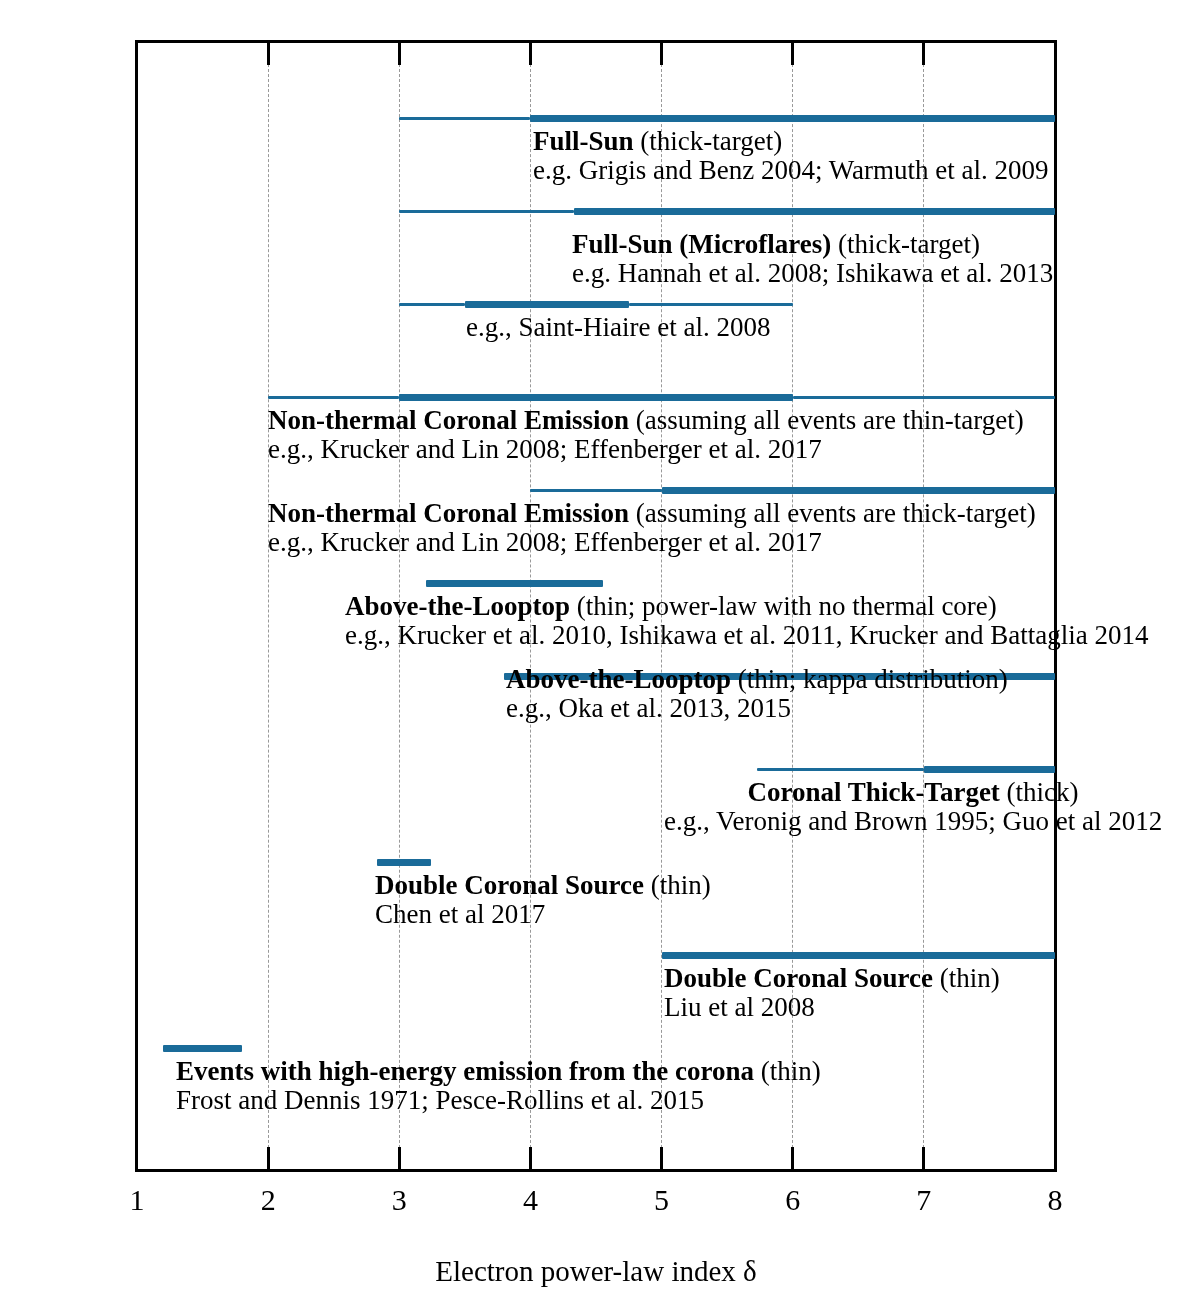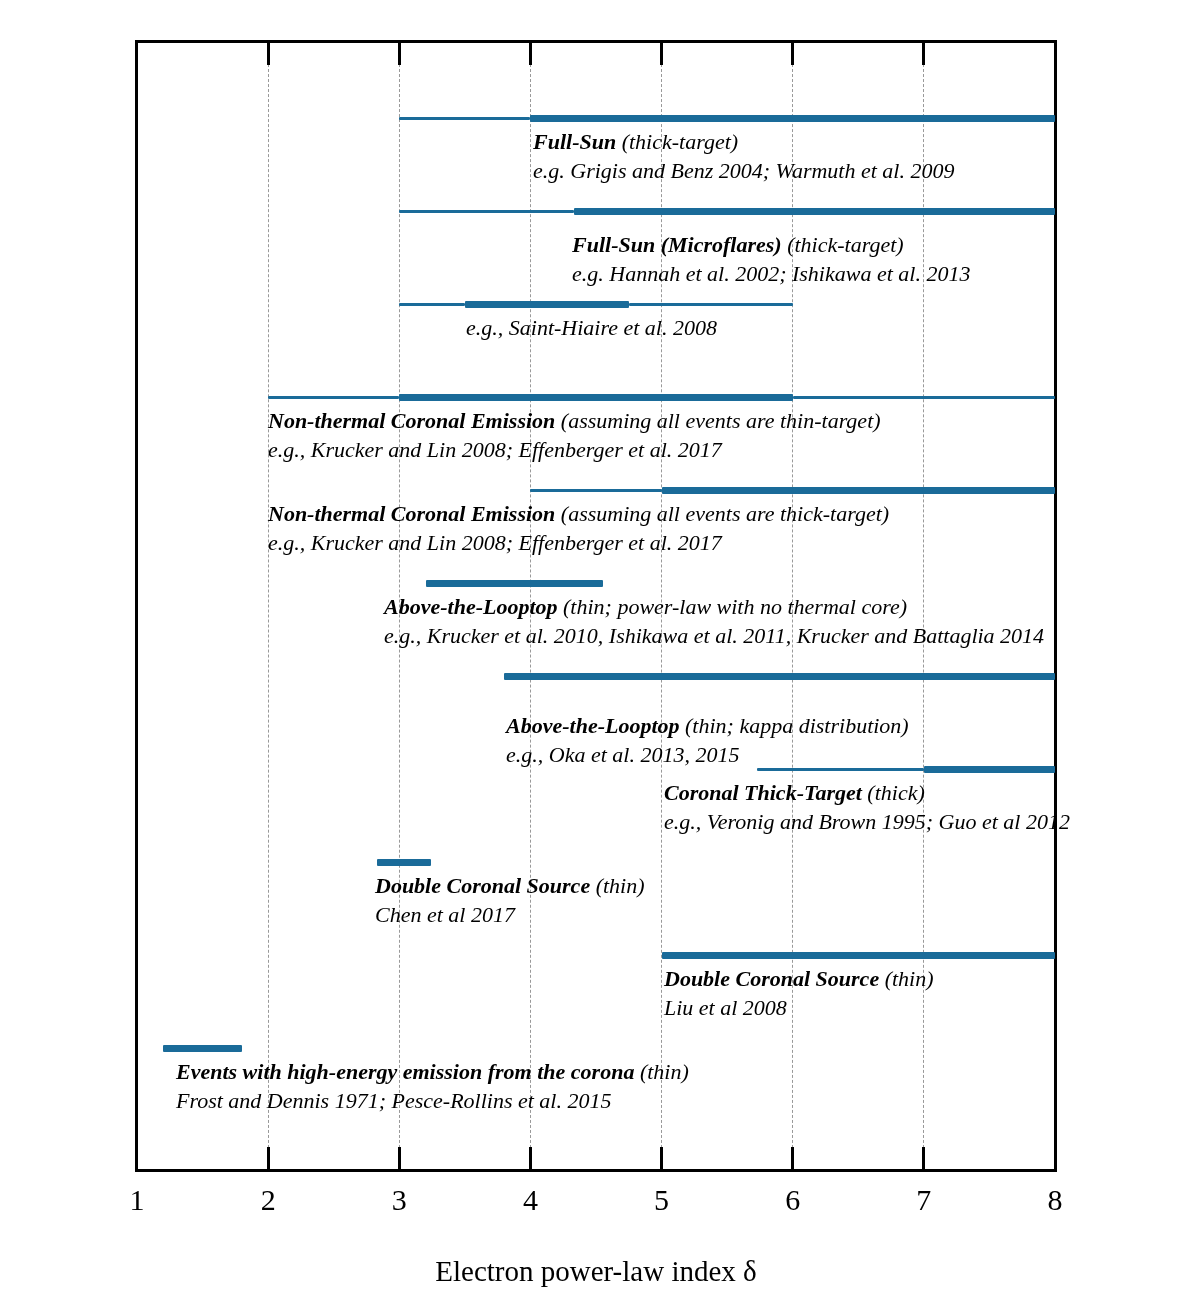--- a/index.html
+++ b/index.html
@@ -43,24 +43,23 @@
     text-align: center;
     font-size: 29px;
     line-height: 34px;
   }
   .segment {
     position: absolute;
     border-radius: 1px;
   }
   .row-label {
     position: absolute;
-    font-size: 22px;
+    font-size: 27px;
     line-height: 29px;
     white-space: nowrap;
-    font-style: italic;
   }
   .row-title-bold {
     font-weight: bold;
   }
 </style>
 </head>
 <body>
 
 <div id="chart-canvas">
   <div class="plot-border" style="left: 135px; top: 40px; width: 922px; height: 1132px;"></div>
@@ -93,21 +92,21 @@
         <div class="row-label" style="left: 533px; top: 127px;">
           <div><span class="row-title-bold">Full-Sun</span><span> (thick-target)</span></div>
           <div>e.g. Grigis and Benz 2004; Warmuth et al. 2009</div>
         </div>
       </div>
       <div>
         <div class="segment" style="left: 399.286px; width: 174.42px; top: 209.5px; height: 3px; background: rgb(26, 107, 153);"></div>
         <div class="segment" style="left: 573.706px; width: 481.294px; top: 207.5px; height: 7px; background: rgb(26, 107, 153);"></div>
         <div class="row-label" style="left: 572px; top: 204px; margin-top: 26px;">
           <div><span class="row-title-bold">Full-Sun (Microflares)</span><span> (thick-target)</span></div>
-          <div>e.g. Hannah et al. 2002; Ishikawa et al. 2013</div>
+          <div>e.g. Hannah et al. 2008; Ishikawa et al. 2013</div>
         </div>
       </div>
       <div>
         <div class="segment" style="left: 399.286px; width: 65.5714px; top: 302.5px; height: 3px; background: rgb(26, 107, 153);"></div>
         <div class="segment" style="left: 464.857px; width: 163.929px; top: 300.5px; height: 7px; background: rgb(26, 107, 153);"></div>
         <div class="segment" style="left: 628.786px; width: 163.929px; top: 302.5px; height: 3px; background: rgb(26, 107, 153);"></div>
         <div class="row-label" style="left: 466px; top: 313px;">
           <div>e.g., Saint-Hiaire et al. 2008</div>
         </div>
       </div>
@@ -123,36 +122,36 @@
       <div>
         <div class="segment" style="left: 530.429px; width: 131.143px; top: 488.5px; height: 3px; background: rgb(26, 107, 153);"></div>
         <div class="segment" style="left: 661.571px; width: 393.429px; top: 486.5px; height: 7px; background: rgb(26, 107, 153);"></div>
         <div class="row-label" style="left: 268px; top: 499px;">
           <div><span class="row-title-bold">Non-thermal Coronal Emission</span><span> (assuming all events are thick-target)</span></div>
           <div>e.g., Krucker and Lin 2008; Effenberger et al. 2017</div>
         </div>
       </div>
       <div>
         <div class="segment" style="left: 425.514px; width: 177.043px; top: 579.5px; height: 7px; background: rgb(26, 107, 153);"></div>
-        <div class="row-label" style="left: 384px; top: 592px;">
+        <div class="row-label" style="left: 345px; top: 592px;">
           <div><span class="row-title-bold">Above-the-Looptop</span><span> (thin; power-law with no thermal core)</span></div>
           <div>e.g., Krucker et al. 2010, Ishikawa et al. 2011, Krucker and Battaglia 2014</div>
         </div>
       </div>
       <div>
         <div class="segment" style="left: 504.2px; width: 550.8px; top: 672.5px; height: 7px; background: rgb(26, 107, 153);"></div>
-        <div class="row-label" style="left: 506px; top: 711px;">
+        <div class="row-label" style="left: 506px; top: 665px;">
           <div><span class="row-title-bold">Above-the-Looptop</span><span> (thin; kappa distribution)</span></div>
           <div>e.g., Oka et al. 2013, 2015</div>
         </div>
       </div>
       <div>
         <div class="segment" style="left: 757.306px; width: 166.551px; top: 767.5px; height: 3px; background: rgb(26, 107, 153);"></div>
         <div class="segment" style="left: 923.857px; width: 131.143px; top: 765.5px; height: 7px; background: rgb(26, 107, 153);"></div>
-        <div class="row-label" style="left: 664px; top: 778px;">
+        <div class="row-label" style="left: 664px; top: 778px; text-align: center;">
           <div><span class="row-title-bold">Coronal Thick-Target</span><span> (thick)</span></div>
           <div>e.g., Veronig and Brown 1995; Guo et al 2012</div>
         </div>
       </div>
       <div>
         <div class="segment" style="left: 376.991px; width: 53.7686px; top: 858.5px; height: 7px; background: rgb(26, 107, 153);"></div>
         <div class="row-label" style="left: 375px; top: 871px;">
           <div><span class="row-title-bold">Double Coronal Source</span><span> (thin)</span></div>
           <div>Chen et al 2017</div>
         </div>

